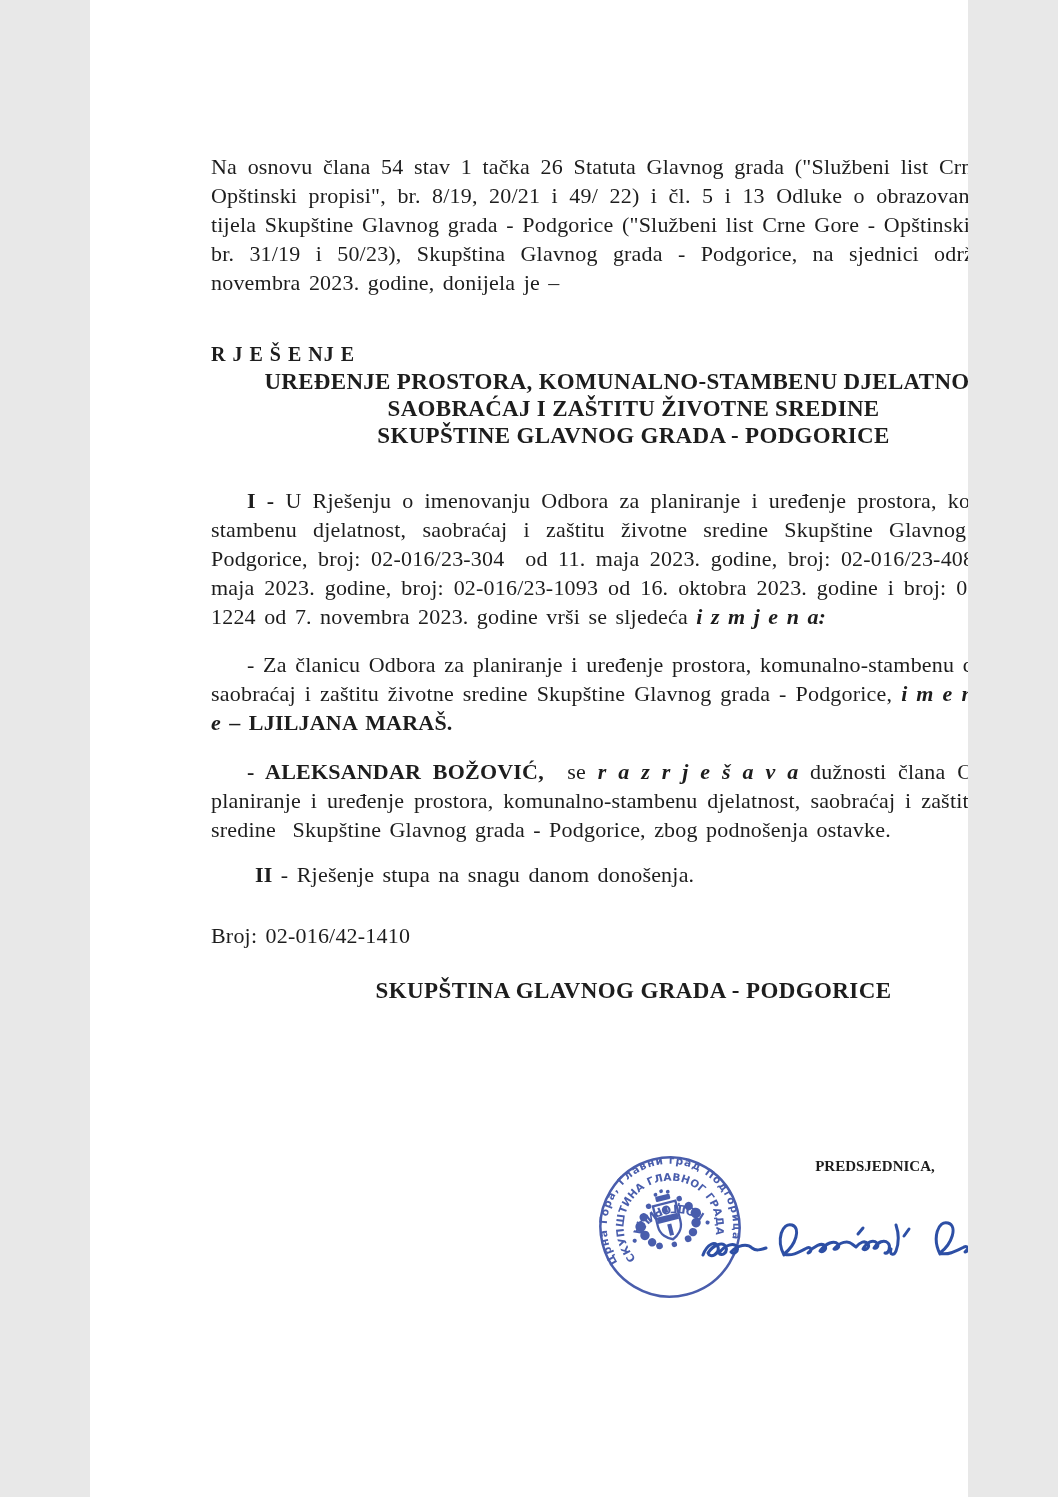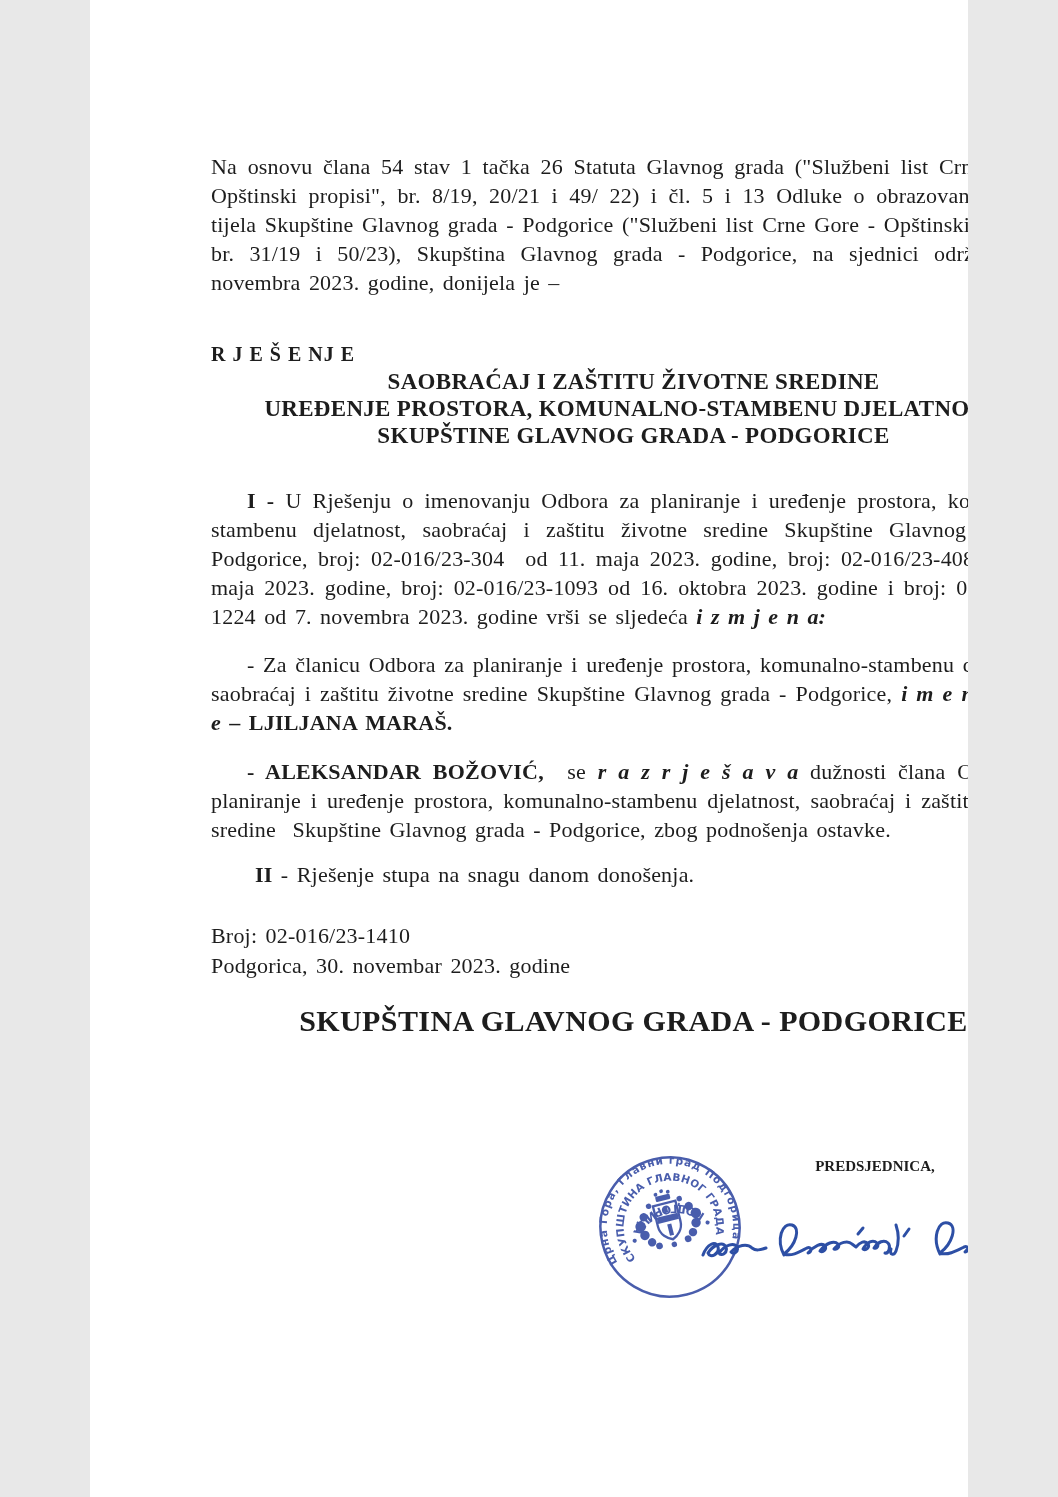--- a/index.html
+++ b/index.html
@@ -33,21 +33,21 @@
   .doc-subtitle{text-align:center;font-weight:bold;font-size:23px;line-height:27px;letter-spacing:0.3px;}
   .mt-sec1{margin-top:37px;}
   .mt-p2{margin-top:20px;}
   .mt-p3{margin-top:19px;}
   .mt-s2{margin-top:16px;}
   .mt-num{margin-top:32px;}
   .num-lines{line-height:30px;}
   .org{
     margin-top:26px;
     text-align:center;font-weight:bold;
-    font-size:30px;line-height:27px;letter-spacing:0.4px;
+    font-size:23px;line-height:27px;letter-spacing:0.4px;
   }
   .pred-title{
     position:absolute;top:1153px;left:640px;width:290px;
     text-align:center;font-weight:bold;font-size:15px;line-height:27px;
   }
   .pred-name{
     position:absolute;top:1183px;left:500px;width:450px;
     text-align:center;font-weight:bold;font-size:24px;line-height:28px;letter-spacing:0.4px;
   }
   .stamp-svg{position:absolute;left:501px;top:1148px;width:158px;height:158px;opacity:0.92;}
@@ -62,35 +62,34 @@
 <body>
 
 <div class="page">
   <div class="content">
 
     <p class="par">Na osnovu člana 54 stav 1 tačka 26 Statuta Glavnog grada ("Službeni list Crne Gore - Opštinski propisi", br. 8/19, 20/21 i 49/ 22) i čl. 5 i 13 Odluke o obrazovanju radnih tijela Skupštine Glavnog grada - Podgorice ("Službeni list Crne Gore - Opštinski propisi", br. 31/19 i 50/23), Skupština Glavnog grada - Podgorice, na sjednici održanoj 30. novembra 2023. godine, donijela je –</p>
 
     <div class="doc-title">R J E Š E NJ E</div>
 
     <div class="doc-subtitle">
+        <div>UREĐENJE PROSTORA, KOMUNALNO-STAMBENU DJELATNOST,</div>
         <div>SAOBRAĆAJ I ZAŠTITU ŽIVOTNE SREDINE</div>
-        <div>UREĐENJE PROSTORA, KOMUNALNO-STAMBENU DJELATNOST,</div>
         <div>SKUPŠTINE GLAVNOG GRADA - PODGORICE</div>
       </div>
 
     <p class="par indent mt-sec1"><span class="bold">I -</span><span> U Rješenju o imenovanju Odbora za planiranje i uređenje prostora, komunalno-stambenu djelatnost, saobraćaj i zaštitu životne sredine Skupštine Glavnog grada - Podgorice, broj: 02-016/23-304  od 11. maja 2023. godine, broj: 02-016/23-408  od 24. maja 2023. godine, broj: 02-016/23-1093 od 16. oktobra 2023. godine i broj: 02-016/23-1224 od 7. novembra 2023. godine vrši se sljedeća </span><span class="boldital">i z m j e n a:</span></p>
 
     <p class="par indent mt-p3"><span>- Za članicu Odbora za planiranje i uređenje prostora, komunalno-stambenu djelatnost, saobraćaj i zaštitu životne sredine Skupštine Glavnog grada - Podgorice, </span><span class="boldital">i m e n u j e  s e</span><span class="bold"> – </span><span class="bold">LJILJANA MARAŠ.</span></p>
 
     <p class="par indent mt-p2"><span class="bold">- ALEKSANDAR BOŽOVIĆ,</span><span>  se </span><span class="boldital">r a z r j e š a v a</span><span> dužnosti člana Odbora za planiranje i uređenje prostora, komunalno-stambenu djelatnost, saobraćaj i zaštitu životne sredine  Skupštine Glavnog grada - Podgorice, zbog podnošenja ostavke.</span></p>
 
     <p class="par indent2 mt-s2"><span class="bold">II</span><span> - Rješenje stupa na snagu danom donošenja.</span></p>
 
-    <p class="par num-lines mt-num">Broj: 02-016/23-1410</p>
-    <p class="par num-lines">Podgorica, 30. novembar 2023. godine</p>
+    <p class="par num-lines mt-num">Broj: 02-016/42-1410</p>
 
     <div class="org">SKUPŠTINA GLAVNOG GRADA - PODGORICE</div>
   </div>
 
   <div class="pred-title">PREDSJEDNICA,</div>
 
   <svg class="stamp-svg" viewBox="0 0 150 150" aria-hidden="true">
     <g transform="rotate(-14 75 75)">
       <circle class="ring" cx="75" cy="75" r="66" stroke-width="2.4"></circle>
       <defs>

